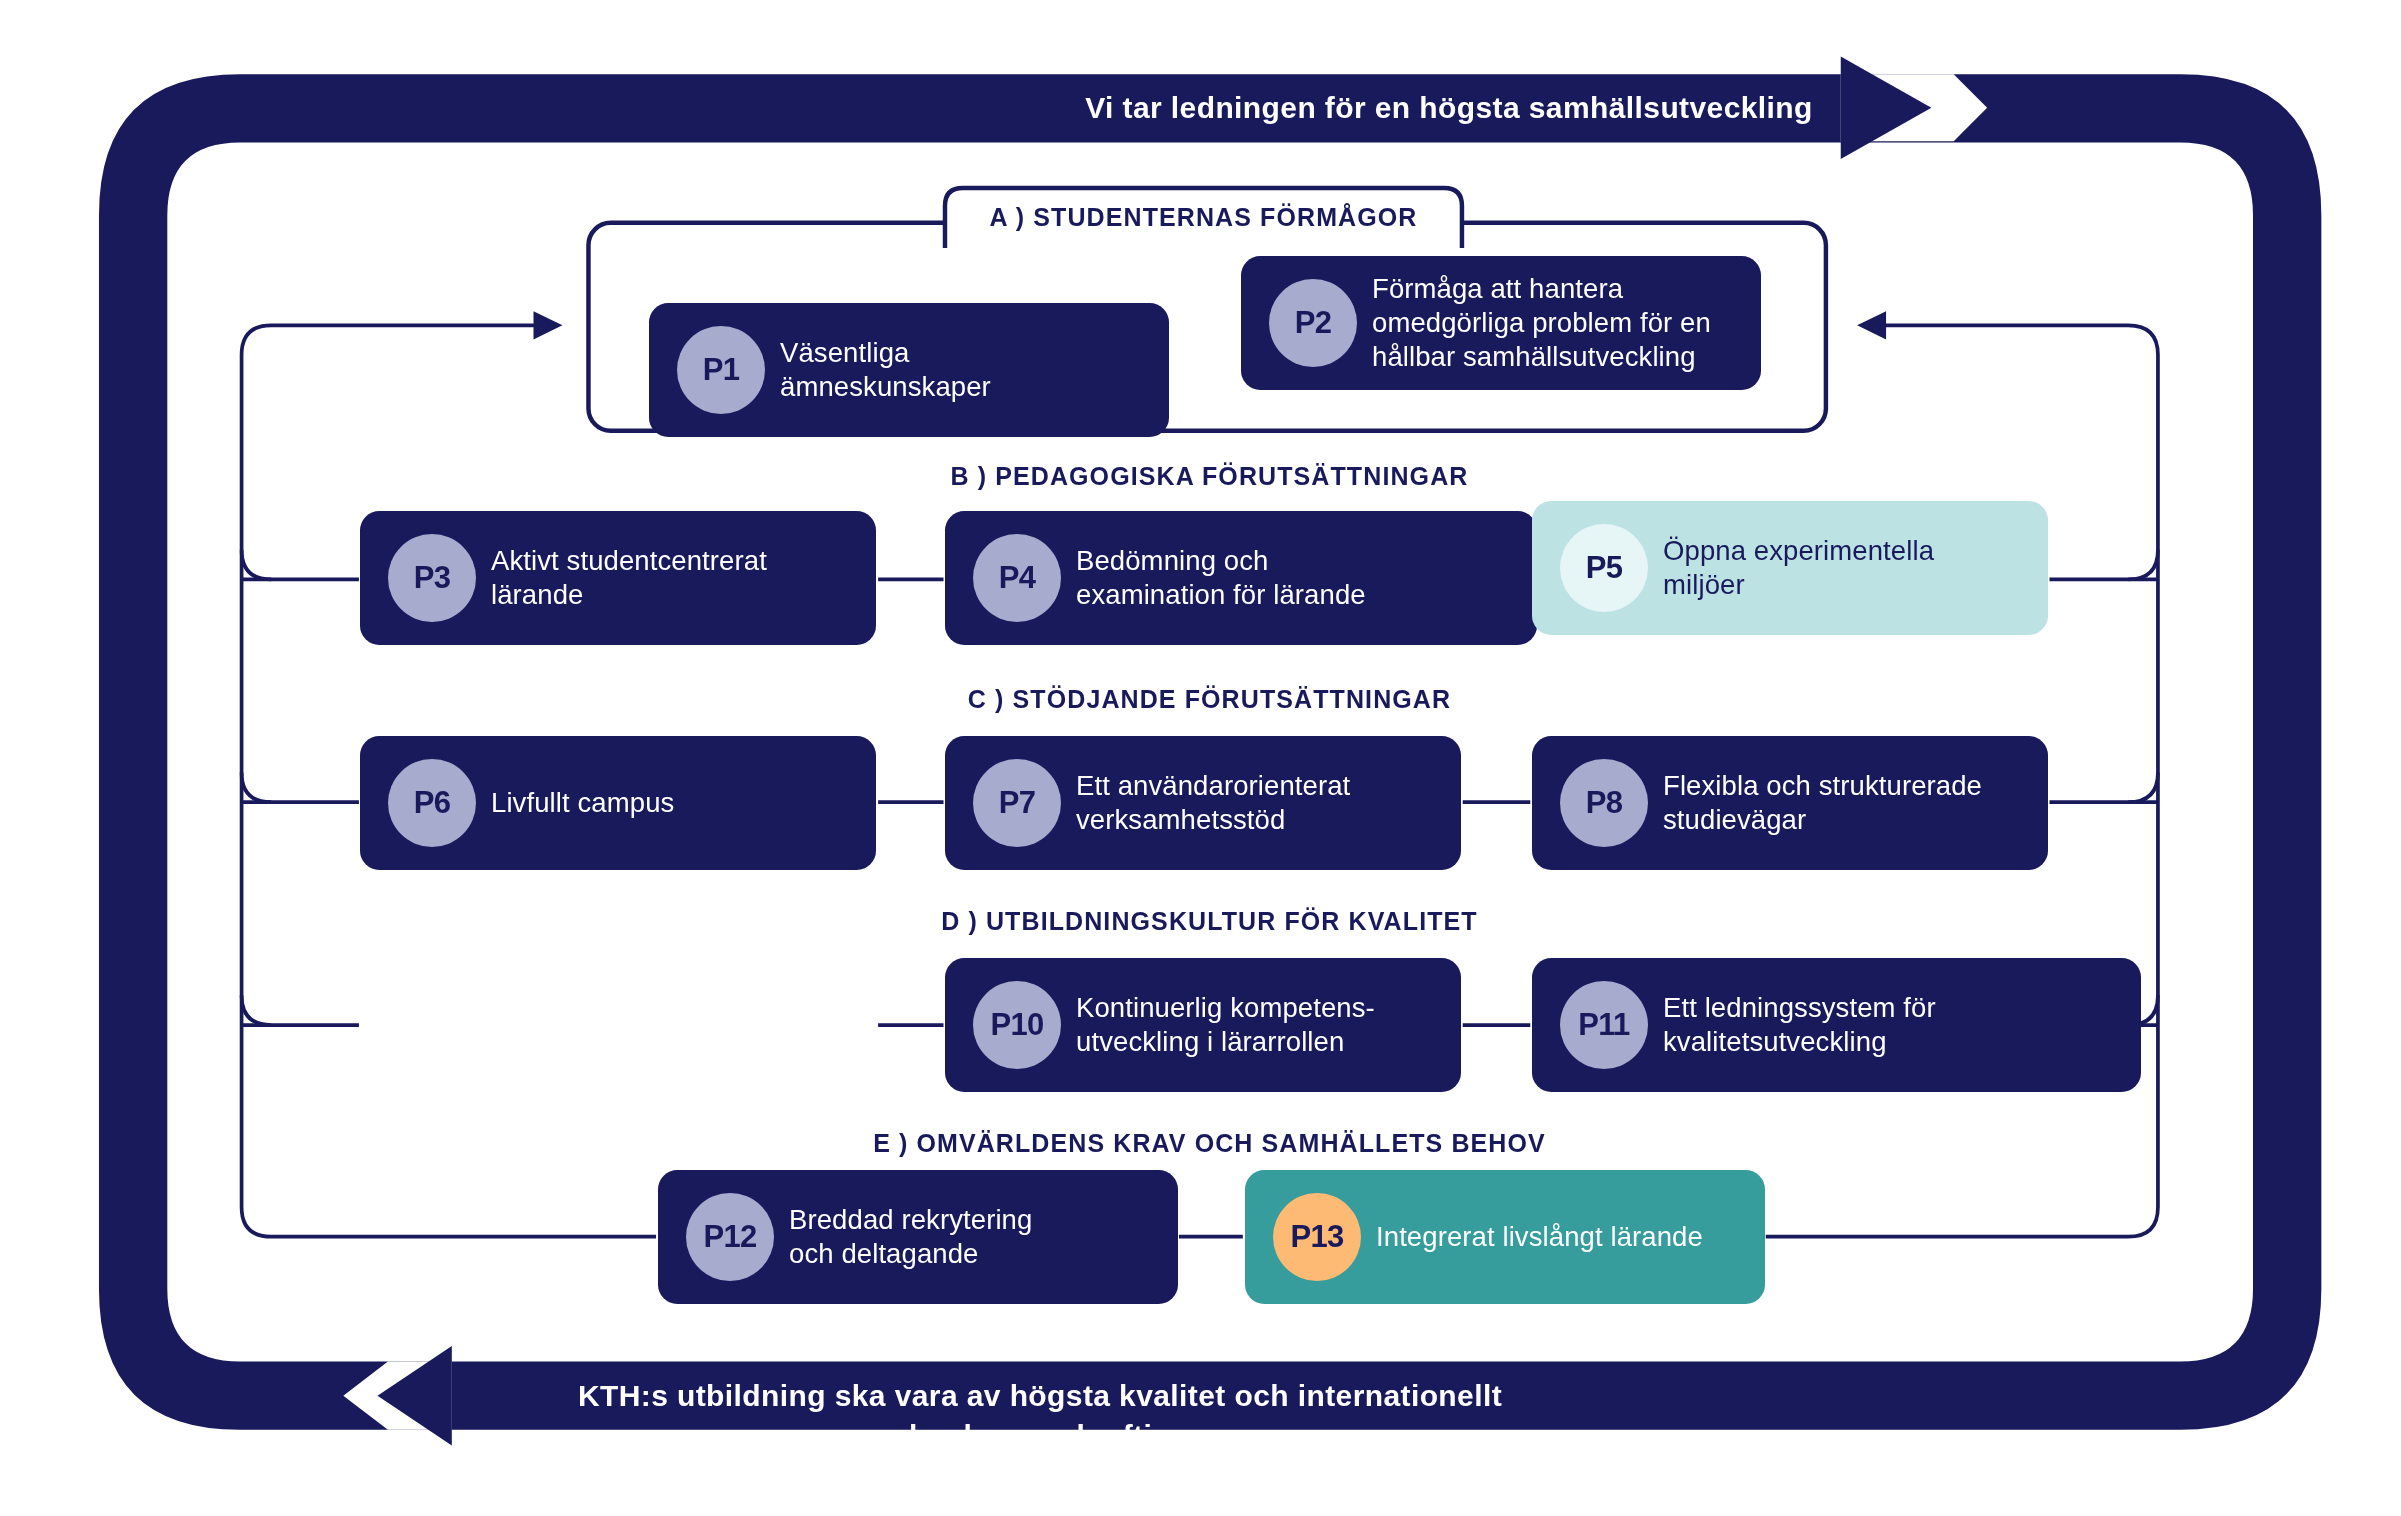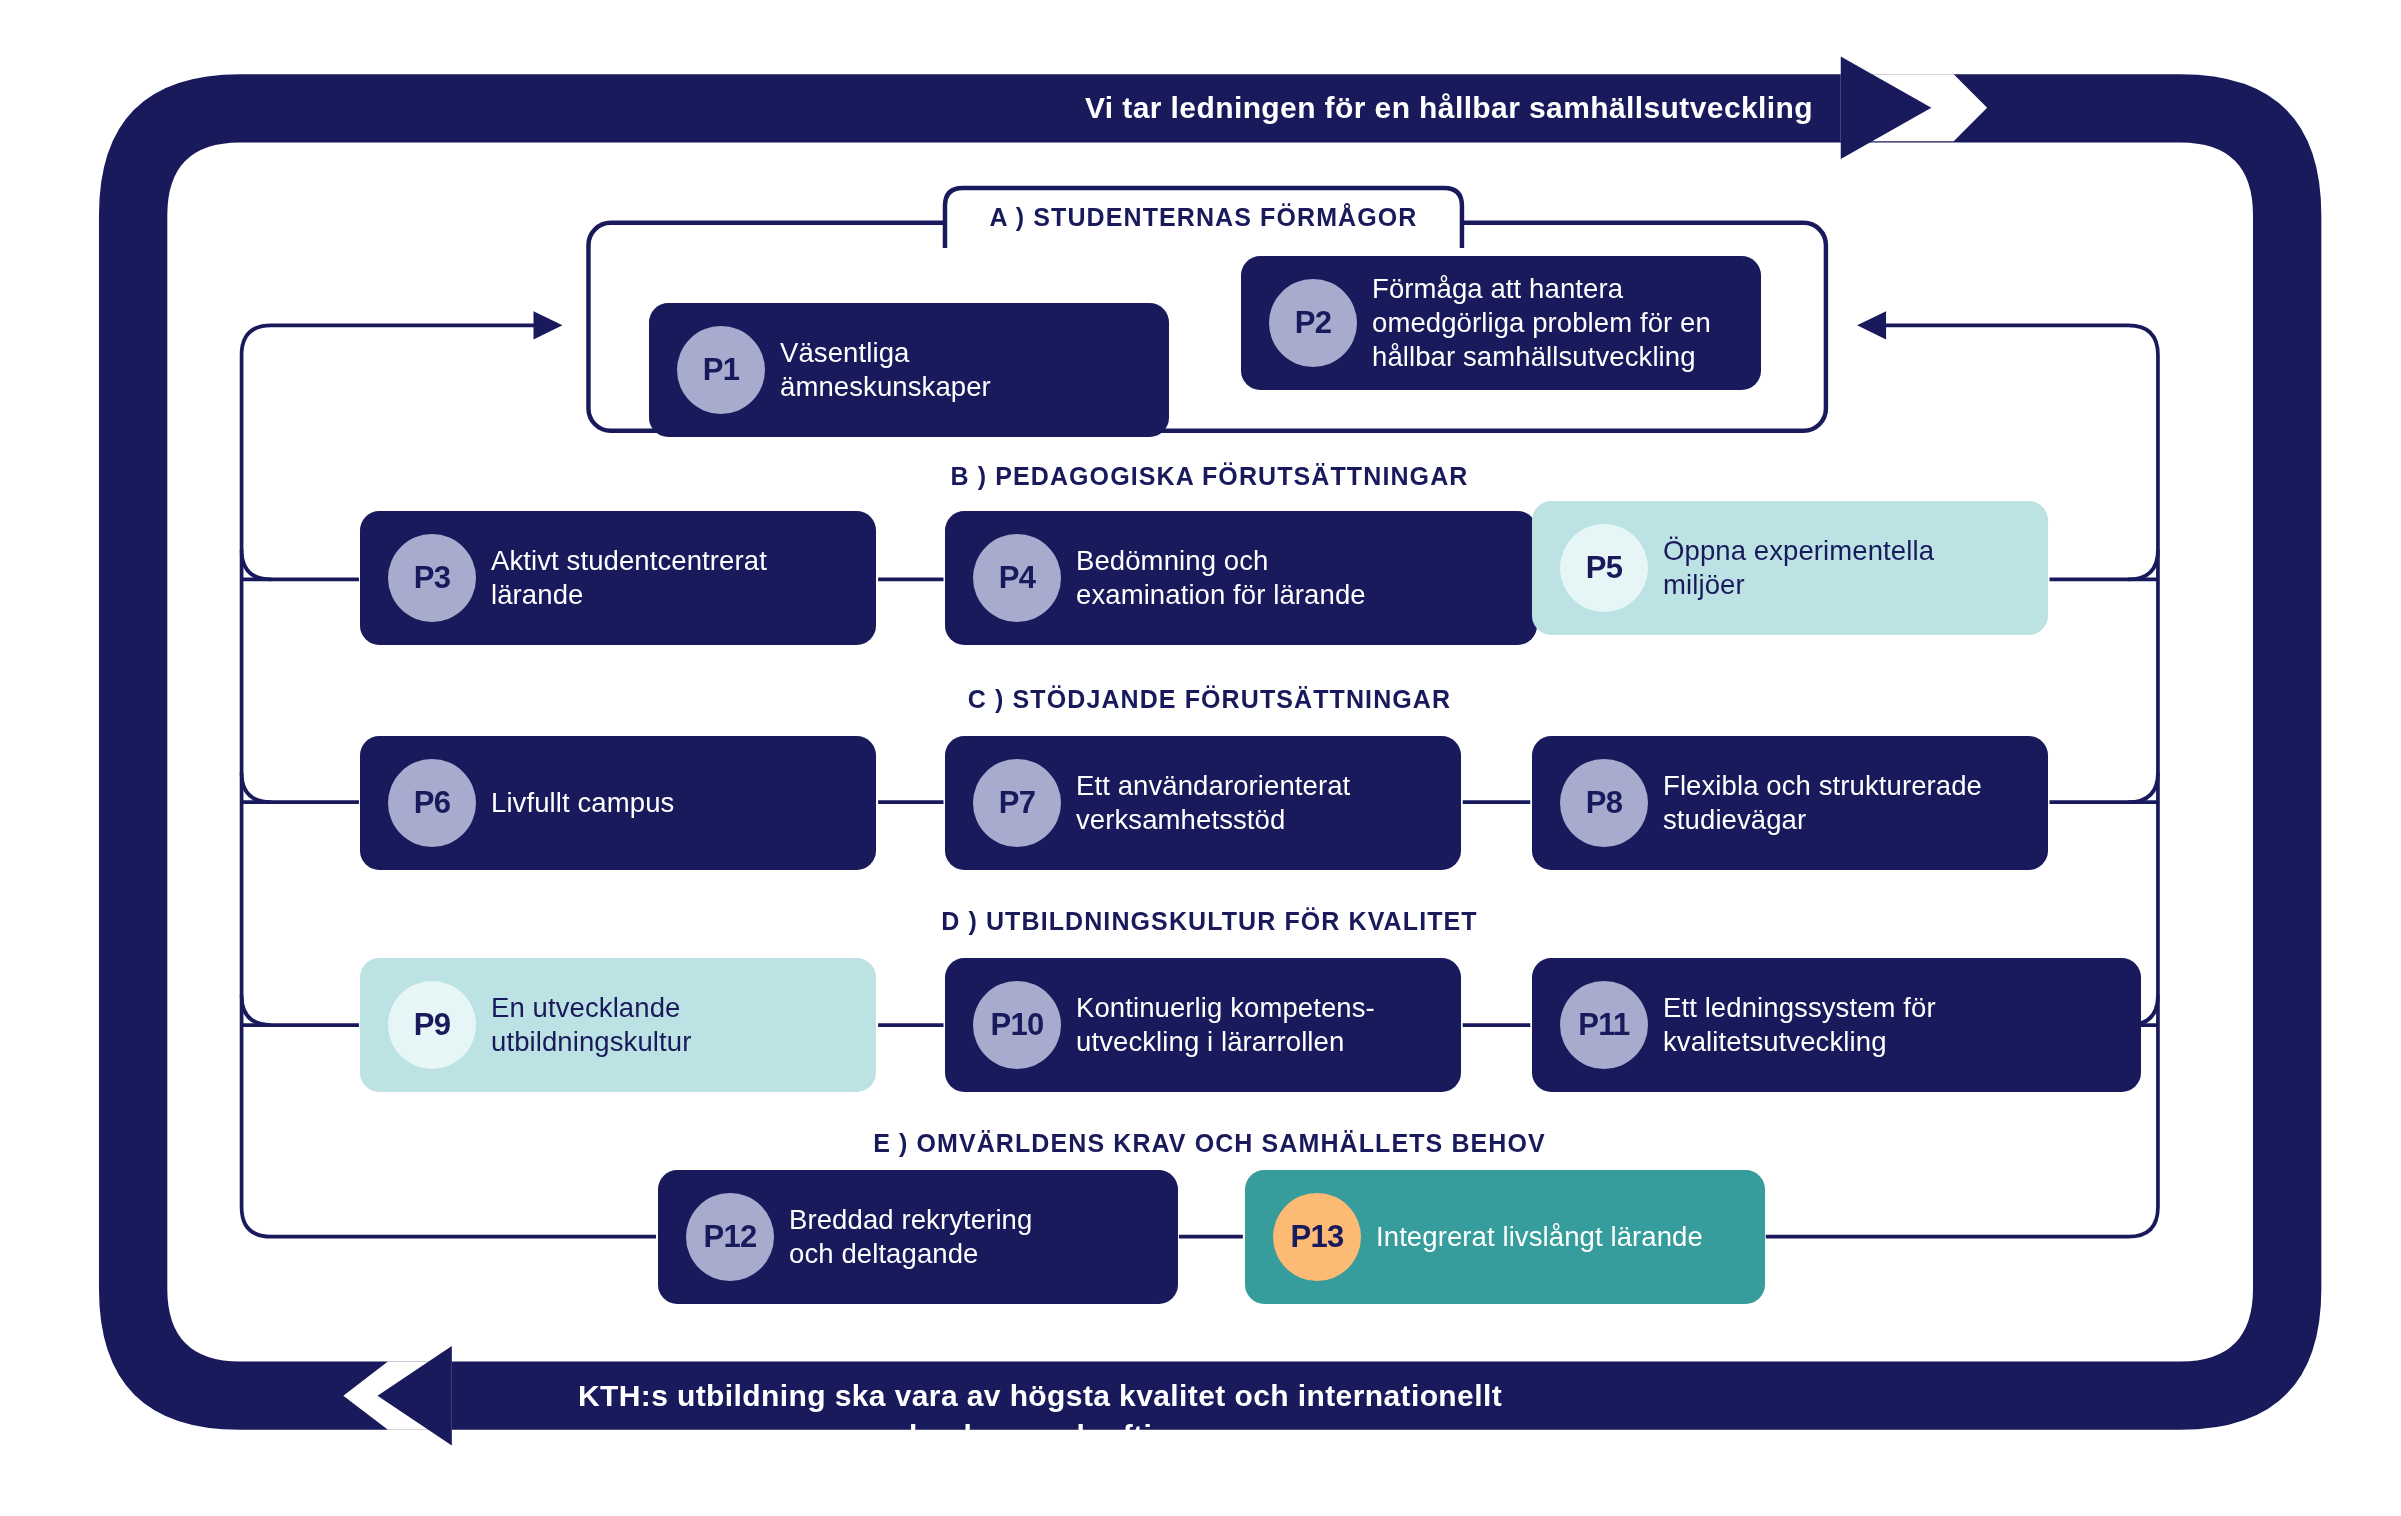--- a/index.html
+++ b/index.html
@@ -85,21 +85,21 @@
       <path d="M2905,1040 Q2905,1080 2865,1080"></path>
       <path d="M2905,1340 Q2905,1380 2865,1380"></path>
     </g>
     <polygon fill="#191a5c" points="718,419 718,457 757,438"></polygon>
     <polygon fill="#191a5c" points="2539,419 2539,457 2500,438"></polygon>
 
     <rect x="792" y="300" width="1666" height="280" rx="30" fill="none" stroke="#191a5c" stroke-width="6"></rect>
     <path fill="#ffffff" stroke="#191a5c" stroke-width="6" d="M1272,334 V277 Q1272,253 1296,253 H1944 Q1968,253 1968,277 V334"></path>
   </svg>
 
-  <div class="banner-text banner-top">Vi tar ledningen för en hållbar samhällsutveckling</div>
+  <div class="banner-text banner-top">Vi tar ledningen för en högsta samhällsutveckling</div>
   <div class="banner-text banner-bottom">KTH:s utbildning ska vara av högsta kvalitet och internationellt konkurrenskraftig</div>
 
   <div class="section-header hdr-a">A )  STUDENTERNAS FÖRMÅGOR</div>
   <div class="section-header hdr-b">B )  PEDAGOGISKA FÖRUTSÄTTNINGAR</div>
   <div class="section-header hdr-c">C )  STÖDJANDE FÖRUTSÄTTNINGAR</div>
   <div class="section-header hdr-d">D )  UTBILDNINGSKULTUR FÖR KVALITET</div>
   <div class="section-header hdr-e">E )  OMVÄRLDENS KRAV OCH SAMHÄLLETS BEHOV</div>
 
   <div class="pbox navy p1">
     <div class="pcircle">
@@ -174,30 +174,20 @@
   <div class="pbox navy p8">
     <div class="pcircle">
         <span class="pid">P8</span>
       </div>
     <div class="ptext">
         <span>Flexibla och strukturerade</span>
         <span>studievägar</span>
         <span></span>
       </div>
   </div>
-  <div class="pbox light p9">
-    <div class="pcircle">
-        <span class="pid">P9</span>
-      </div>
-    <div class="ptext">
-        <span>En utvecklande</span>
-        <span>utbildningskultur</span>
-        <span></span>
-      </div>
-  </div>
   <div class="pbox navy p10">
     <div class="pcircle">
         <span class="pid">P10</span>
       </div>
     <div class="ptext">
         <span>Kontinuerlig kompetens-</span>
         <span>utveckling i lärarrollen</span>
         <span></span>
       </div>
   </div>

